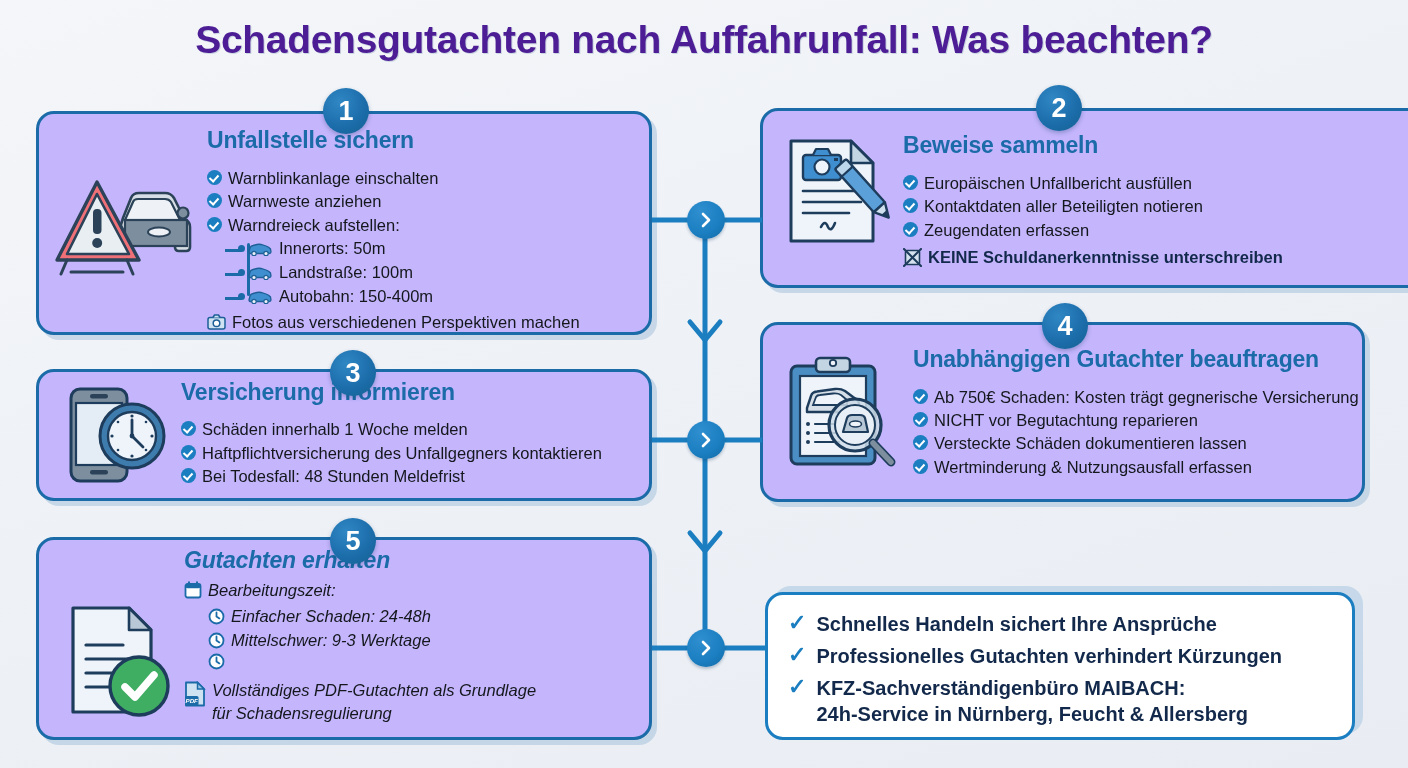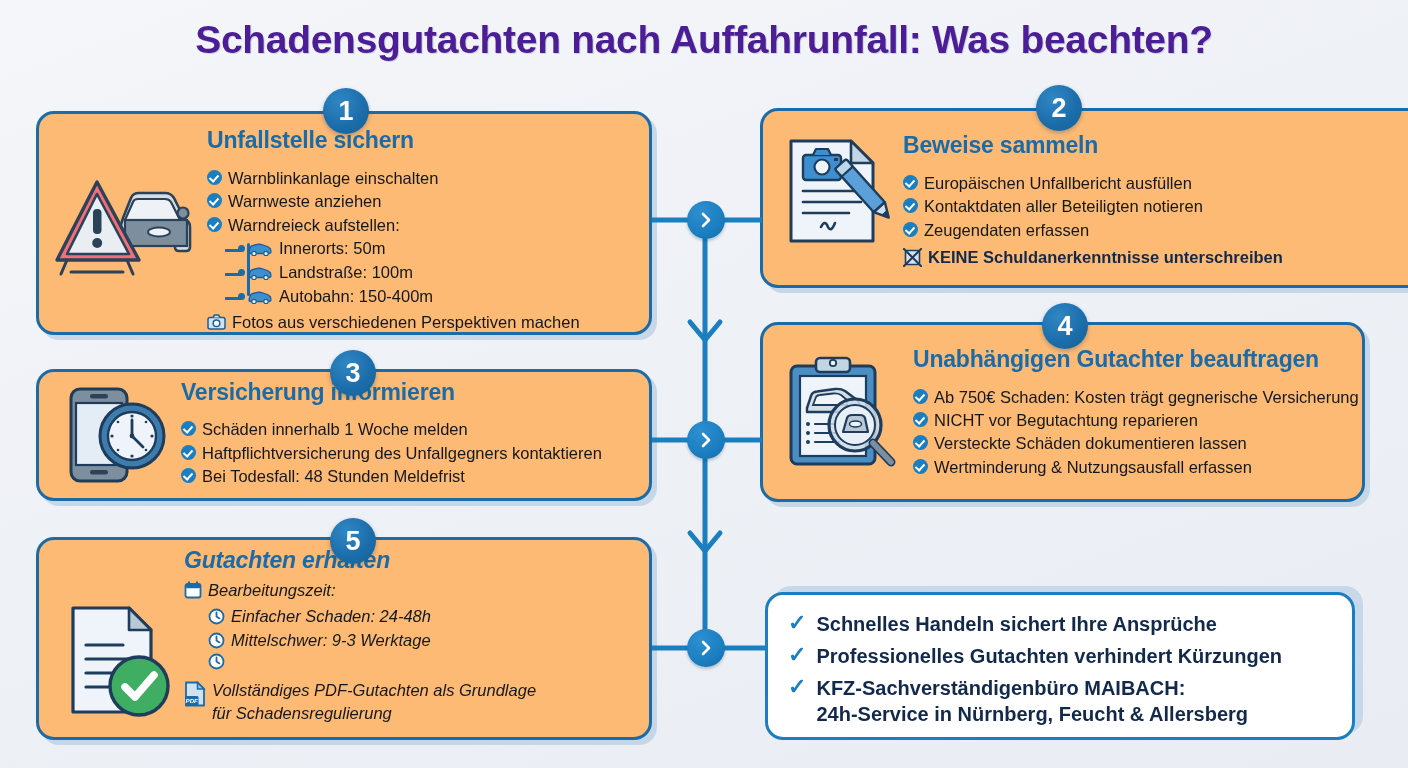--- a/index.html
+++ b/index.html
@@ -23,21 +23,21 @@
     font-size: 39px;
     font-weight: bold;
     color: #4c1d95;
     letter-spacing: -0.3px;
     text-shadow: 1px 1px 0 rgba(25,70,120,0.18);
   }
 
   
   .card {
     position: absolute;
-    background: #fdba74;
+    background: #c4b5fd;
     border: 3px solid #1a6ba8;
     border-radius: 18px;
     box-shadow: 5px 5px 0 0 rgba(150,185,215,0.45);
   }
   .card-inner {
     display: flex;
     height: 100%;
     padding: 14px 16px 12px 14px;
   }
   .card-icon {

